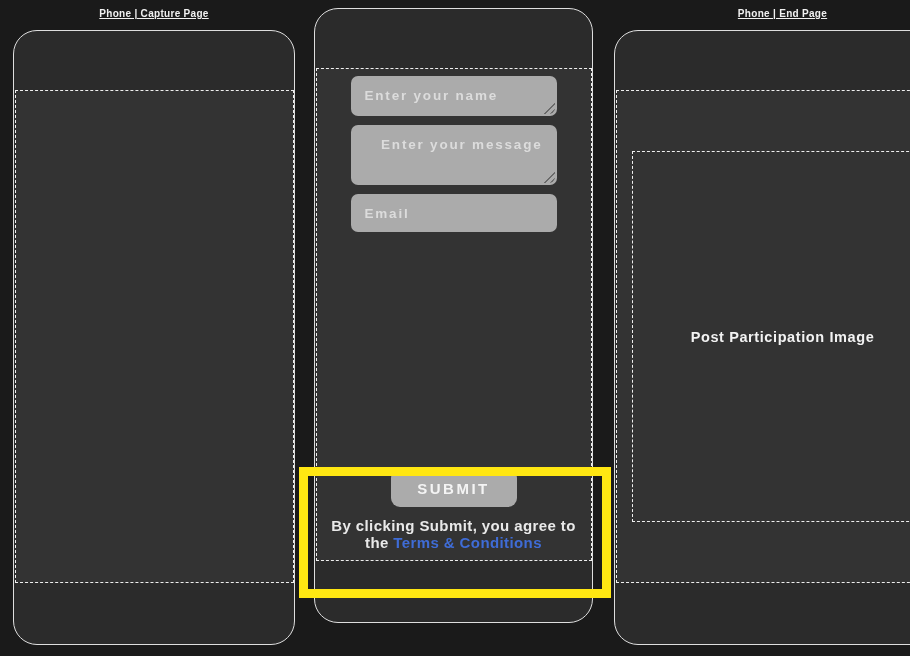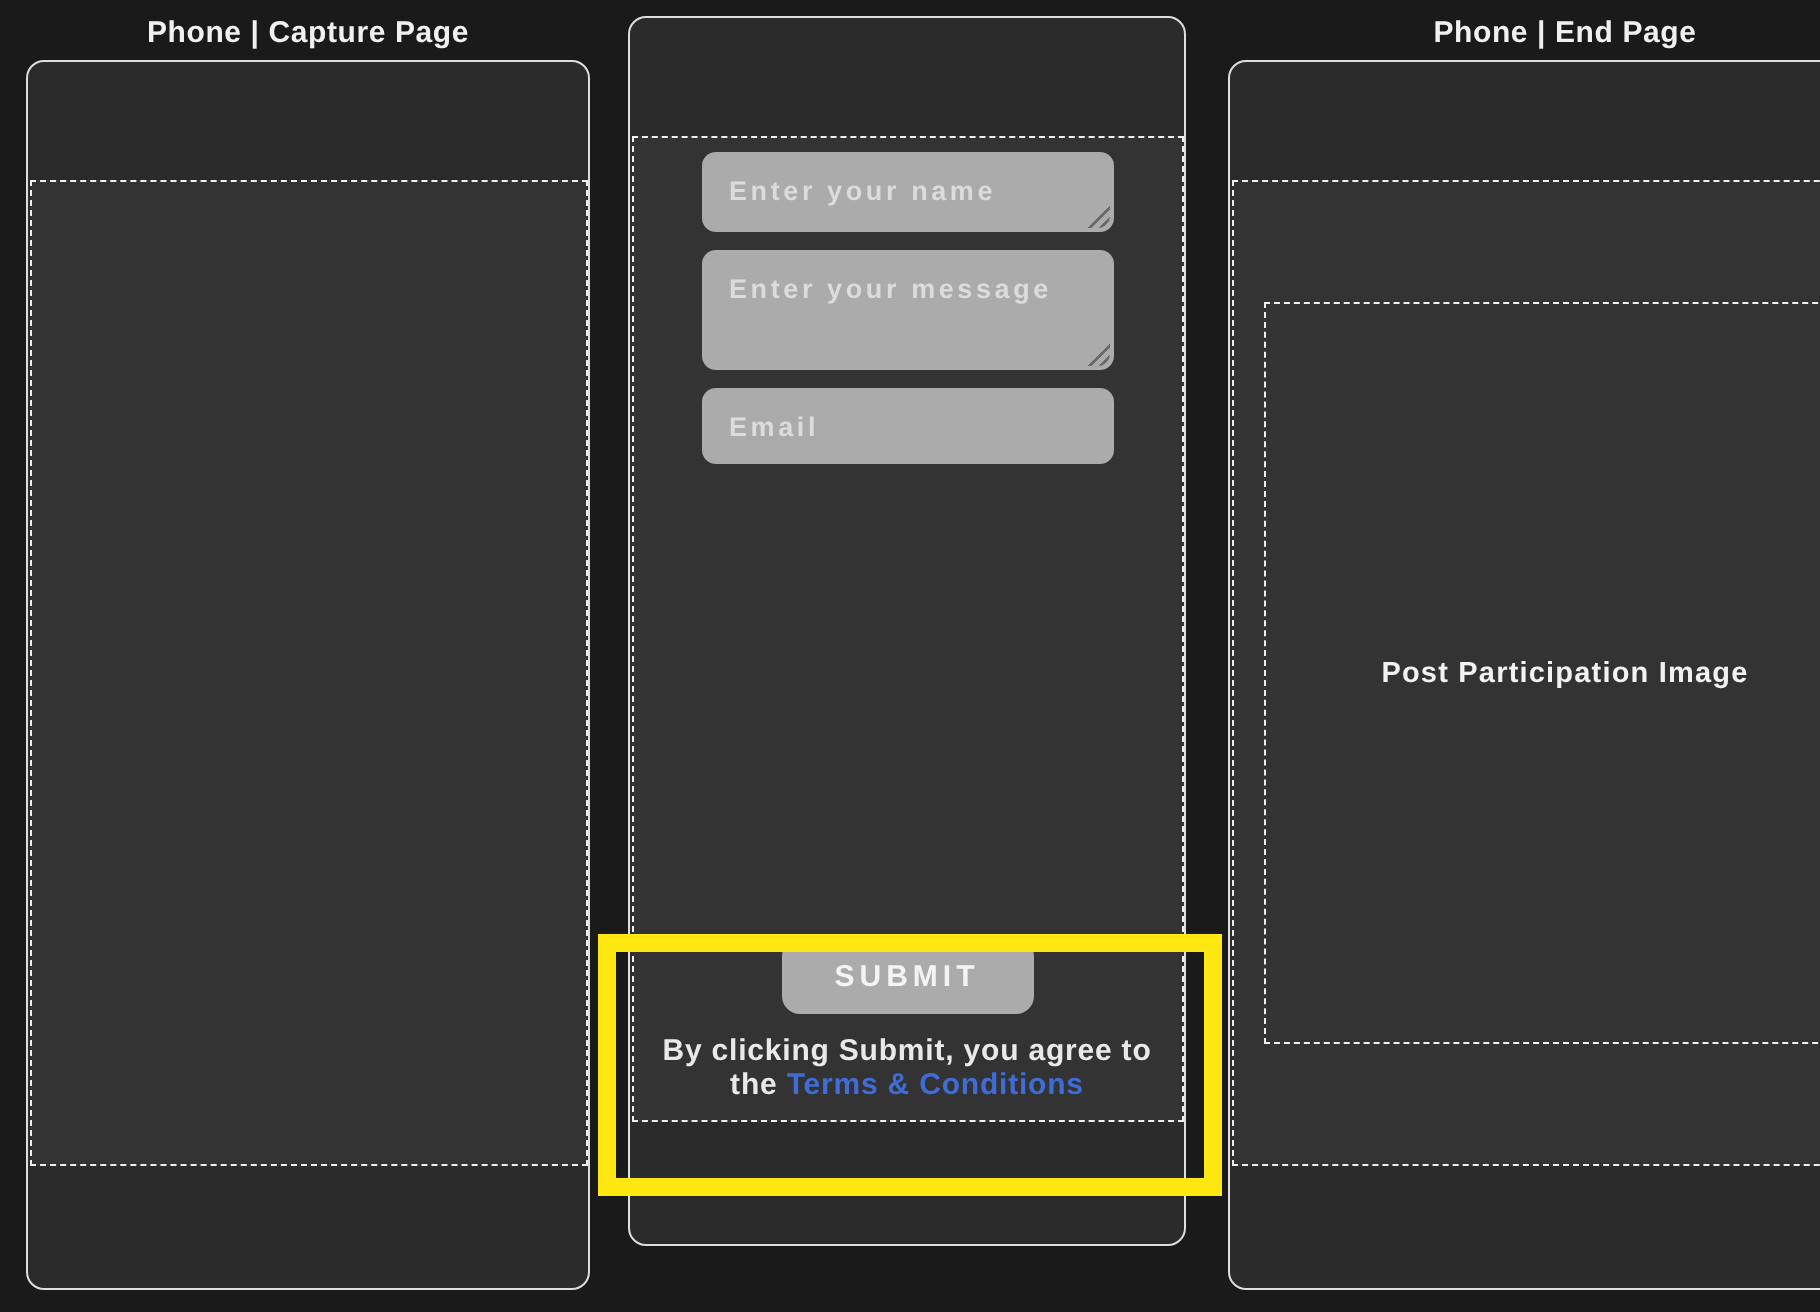--- a/index.html
+++ b/index.html
@@ -17,32 +17,33 @@
   }
   .panel { position: absolute; top: 8px; }
   .panel-capture    { left: 13px;  width: 282px; }
   .panel-submission { left: 314px; width: 279px; }
   .panel-end        { left: 614px; width: 337px; }
 
   .panel-title {
     margin: 0 0 3px 0;
     height: 19px;
     text-align: center;
-    font-size: 15px;
+    font-size: 10px;
     font-weight: bold;
     letter-spacing: 0.3px;
     color: #f0f0f0;
+    text-decoration: underline;
   }
 
   .phone {
     position: relative;
     height: 615px;
     box-sizing: border-box;
     border: 1.5px solid #dedede;
-    border-radius: 9px;
+    border-radius: 24px;
     background: #2b2b2b;
   }
   .screen {
     position: absolute;
     left: 0.5px; right: 0.5px;
     top: 59px; bottom: 61px;
     box-sizing: border-box;
     border: 1.5px dashed rgba(255,255,255,0.92);
     background: #333333;
   }
@@ -71,21 +72,21 @@
     font-weight: bold;
     letter-spacing: 1.8px;
     color: #3a3a3a;
   }
   .field-wrap textarea::placeholder,
   .field-wrap input::placeholder {
     color: #dcdcdc;
     opacity: 1;
   }
   .field-name textarea    { height: 40px; }
-  .field-message textarea { height: 60px; }
+  .field-message textarea { height: 60px; text-align: right; }
   .field-email input      { height: 38px; padding-top: 0; padding-bottom: 0; }
 
   .grip {
     position: absolute;
     right: 2px; bottom: 2px;
     width: 11px; height: 11px;
     border-bottom-right-radius: 6px;
     background: linear-gradient(315deg,
       transparent 0 2.5px, #6a6a6a 2.5px 4px,
       transparent 4px 6.5px, #6a6a6a 6.5px 8px,

